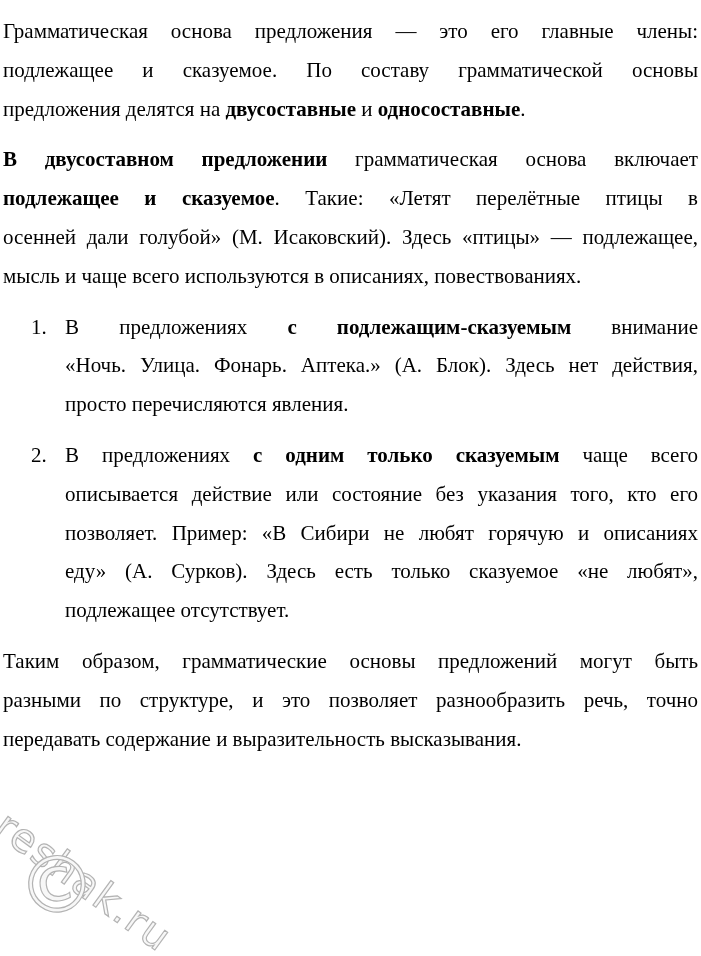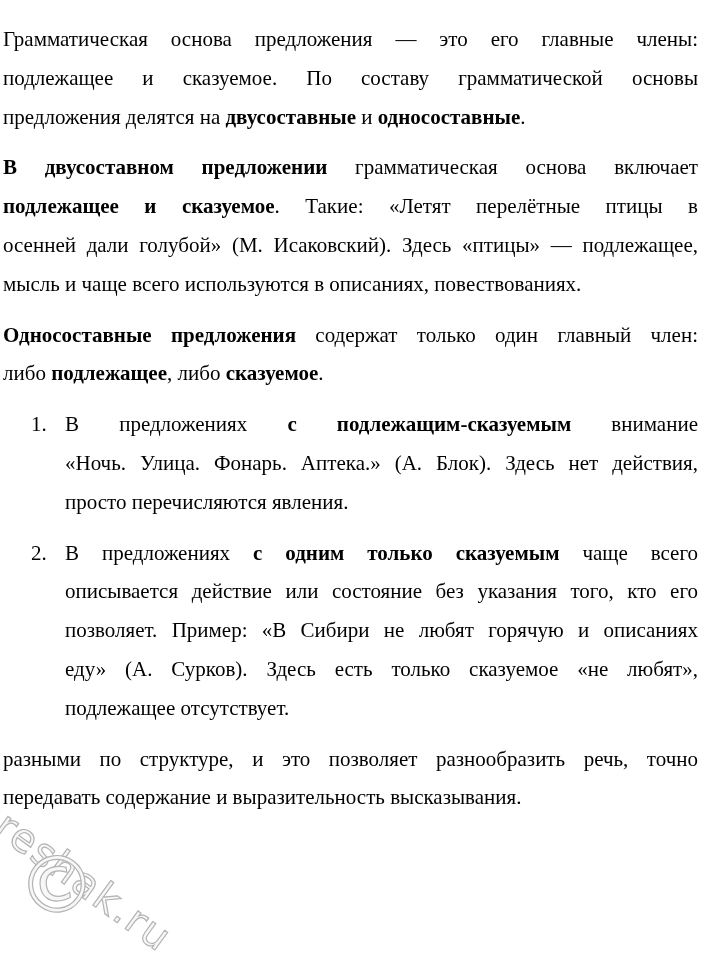--- a/index.html
+++ b/index.html
@@ -21,21 +21,21 @@
     align-items: flex-start;
     padding: 4px 4px 0 3px;
     font-size: 21px;
     line-height: 26px;
   }
   .hdr-left { font-weight: bold; }
   
   .doc {
     position: relative;
     z-index: 1;
-    margin-top: 20px;
+    margin-top: 12px;
     padding: 0 3px;
     font-size: 21px;
   }
   .paragraph { margin: 0 0 12px 0; }
   .list-item { display: flex; margin: 0 0 12px 28px; }
   .marker { flex: 0 0 34px; line-height: 38.8px; }
   .item-body { flex: 1; min-width: 0; }
   .line {
     line-height: 38.8px;
     text-align: justify;
@@ -91,41 +91,38 @@
         <div class="line just"><span>Грамматическая основа предложения — это его главные члены:</span></div>
         <div class="line just"><span>подлежащее и сказуемое. По составу грамматической основы</span></div>
         <div class="line"><span>предложения делятся на </span><span class="b">двусоставные</span><span> и </span><span class="b">односоставные</span><span>.</span></div>
       </div>
       <div class="paragraph">
         <div class="line just"><span class="b">В двусоставном предложении</span><span> грамматическая основа включает</span></div>
         <div class="line just"><span class="b">подлежащее и сказуемое</span><span>. Такие: </span><span class="i">«Летят перелётные птицы в</span></div>
         <div class="line just"><span class="i">осенней дали голубой»</span><span> (М. Исаковский). Здесь «птицы» — подлежащее,</span></div>
         <div class="line"><span>мысль и чаще всего используются в описаниях, повествованиях.</span></div>
       </div>
-      <div class="paragraph">
-        <div class="line just"><span class="b">Односоставные предложения</span><span> содержат только один главный член:</span></div>
-        <div class="line"><span>либо </span><span class="b">подлежащее</span><span>, либо </span><span class="b">сказуемое</span><span>.</span></div>
-      </div>
       <div class="list-item">
         <div class="marker">1.</div>
         <div class="item-body">
           <div class="line just"><span>В предложениях </span><span class="b">с подлежащим-сказуемым</span><span> внимание</span></div>
           <div class="line just"><span class="i">«Ночь. Улица. Фонарь. Аптека.»</span><span> (А. Блок). Здесь нет действия,</span></div>
           <div class="line"><span>просто перечисляются явления.</span></div>
         </div>
       </div>
       <div class="list-item">
         <div class="marker">2.</div>
         <div class="item-body">
           <div class="line just"><span>В предложениях </span><span class="b">с одним только сказуемым</span><span> чаще всего</span></div>
           <div class="line just"><span>описывается действие или состояние без указания того, кто его</span></div>
           <div class="line just"><span>позволяет. Пример: </span><span class="i">«В Сибири не любят горячую и описаниях</span></div>
           <div class="line just"><span class="i">еду»</span><span> (А. Сурков). Здесь есть только сказуемое «не любят»,</span></div>
           <div class="line"><span>подлежащее отсутствует.</span></div>
         </div>
       </div>
       <div class="paragraph">
+        <div class="line just"><span>Таким образом, грамматические основы предложений могут быть</span></div>
         <div class="line just"><span>разными по структуре, и это позволяет разнообразить речь, точно</span></div>
         <div class="line"><span>передавать содержание и выразительность высказывания.</span></div>
       </div>
     </main>
 
 </div>
 
 </body></html>

